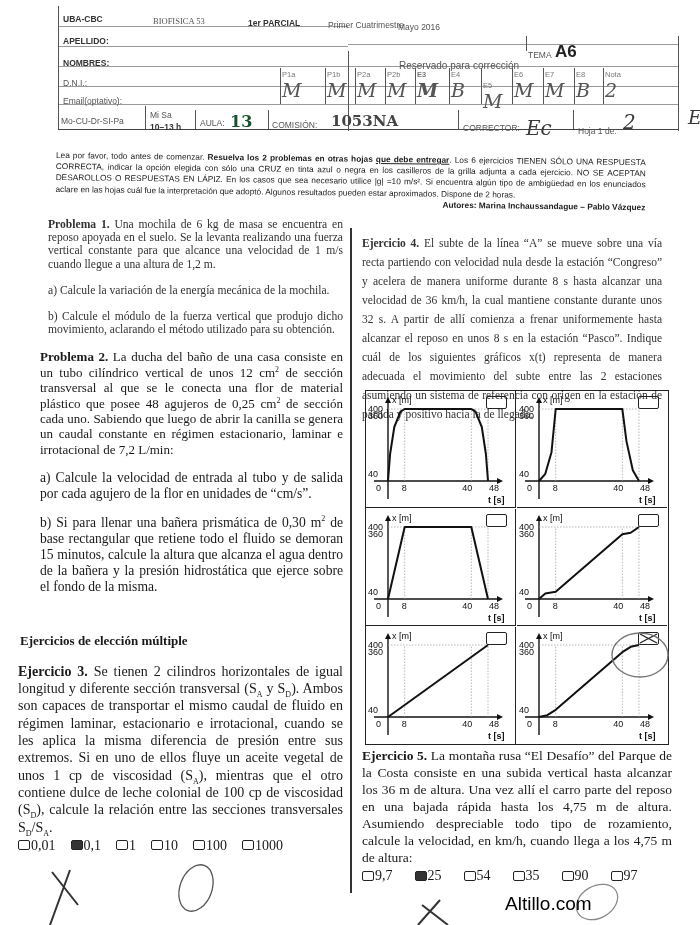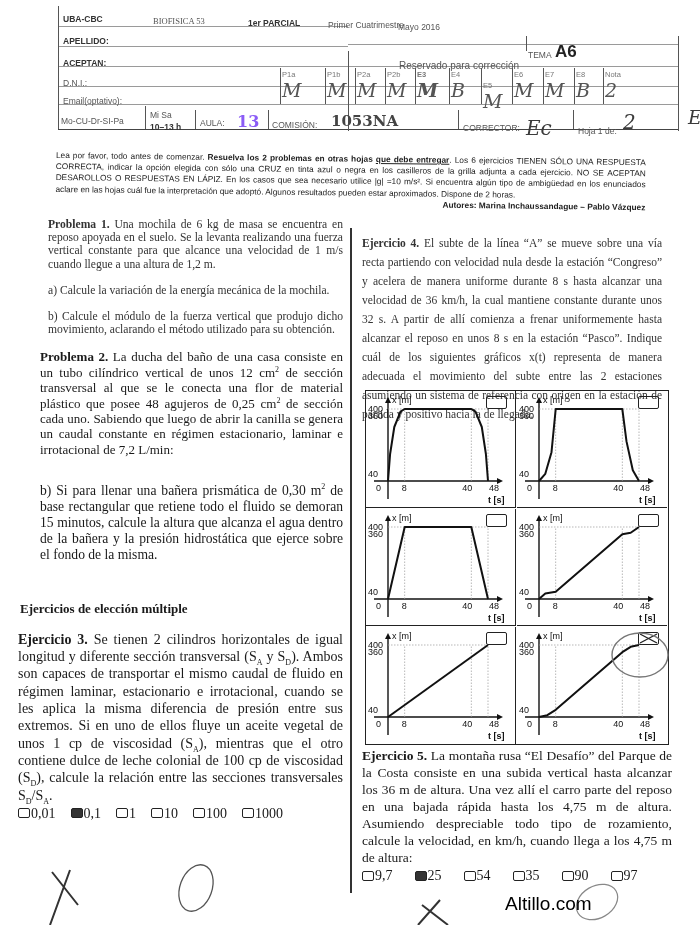--- a/index.html
+++ b/index.html
@@ -81,28 +81,28 @@
 
   <span class="hf-lbl bold" style="left:5px;top:8px">UBA-CBC</span>
   <span class="hf-lbl" style="left:95px;top:10px;font-family:'Liberation Serif',serif">BIOFISICA 53</span>
   <span class="hf-lbl bold" style="left:190px;top:12px">1er PARCIAL</span>
   <span class="hf-lbl" style="left:270px;top:14px">Primer Cuatrimestre</span>
   <span class="hf-lbl" style="left:340px;top:16px">Mayo 2016</span>
   <span class="hf-lbl" style="left:470px;top:44px">TEMA</span>
   <span class="hf-lbl bold" style="left:497px;top:36px;font-size:17px;color:#222">A6</span>
 
   <span class="hf-lbl bold" style="left:5px;top:30px">APELLIDO:</span>
-  <span class="hf-lbl bold" style="left:5px;top:52px">ACEPTAN:</span>
+  <span class="hf-lbl bold" style="left:5px;top:52px">NOMBRES:</span>
   <span class="hf-lbl" style="left:5px;top:72px">D.N.I.:</span>
   <span class="hf-lbl" style="left:5px;top:90px">Email(optativo):</span>
   <span class="hf-lbl" style="left:3px;top:110px">Mo-CU-Dr-SI-Pa</span>
   <span class="hf-lbl" style="left:92px;top:104px">Mi Sa</span>
   <span class="hf-lbl bold" style="left:92px;top:116px">10–13 h</span>
   <span class="hf-lbl" style="left:142px;top:112px">AULA:</span>
-  <span class="hand" style="position:absolute;left:179px;top:106px;font-size:16px;font-style:normal;font-weight:bold;color:#8b5cf6">13</span>
+  <span class="hand" style="position:absolute;left:172px;top:106px;font-size:16px;font-style:normal;font-weight:bold;color:#14532d">13</span>
   <span class="hf-lbl" style="left:214px;top:114px">COMISIÓN:</span>
   <span class="hand" style="position:absolute;left:273px;top:106px;font-size:15px;font-style:normal;font-weight:bold;color:#444">1053NA</span>
   <span class="hf-lbl" style="left:405px;top:117px">CORRECTOR:</span>
   <span class="hand" style="position:absolute;left:468px;top:110px;font-size:20px">Ec</span>
   <span class="hf-lbl" style="left:520px;top:120px">Hoja 1 de:</span>
   <span class="hand" style="position:absolute;left:565px;top:104px;font-size:20px">2</span>
 
   <span class="hf-lbl" style="left:341px;top:54px;font-size:10px">Reservado para corrección</span>
 
   <div id="grades-row">
@@ -175,20 +175,21 @@
     <p><span class="b">Problema 1.</span><span> Una mochila de 6 kg de masa se encuentra en reposo apoyada en el suelo. Se la levanta realizando una fuerza vertical constante para que alcance una velocidad de 1 m/s cuando llegue a una altura de 1,2 m.</span></p>
     <div class="gap"></div>
     <p>a) Calcule la variación de la energía mecánica de la mochila.</p>
     <div class="gap"></div>
     <p>b) Calcule el módulo de la fuerza vertical que produjo dicho movimiento, aclarando el método utilizado para su obtención.</p>
   </div>
   <div class="gap"></div>
   <div style="padding-left:22px; font-size:13px; line-height:15.4px">
     <p><span class="b">Problema 2.</span><span> La ducha del baño de una casa consiste en un tubo cilíndrico vertical de unos 12 cm</span><sup>2</sup><span> de sección transversal al que se le conecta una flor de material plástico que posee 48 agujeros de 0,25 cm</span><sup>2</sup><span> de sección cada uno. Sabiendo que luego de abrir la canilla se genera un caudal constante en régimen estacionario, laminar e irrotacional de 7,2 L/min:</span></p>
     <div class="gap"></div>
+    <p style="font-size:13.6px;line-height:16px">a) Calcule la velocidad de entrada al tubo y de salida por cada agujero de la flor en unidades de “cm/s”.</p>
     <div class="gap"></div>
     <p style="font-size:13.6px;line-height:16px"><span>b) Si para llenar una bañera prismática de 0,30 m</span><sup>2</sup><span> de base rectangular que retiene todo el fluido se demoran 15 minutos, calcule la altura que alcanza el agua dentro de la bañera y la presión hidrostática que ejerce sobre el fondo de la misma.</span></p>
   </div>
   <div style="height:38px"></div>
   <p class="b" style="padding-left:2px;font-size:13px">Ejercicios de elección múltiple</p>
   <div style="height:14px"></div>
   <div style="font-size:14px;line-height:17.3px">
     <p><span class="b">Ejercicio 3.</span><span> Se tienen 2 cilindros horizontales de igual longitud y diferente sección transversal (S</span><sub>A</sub><span> y S</span><sub>D</sub><span>). Ambos son capaces de transportar el mismo caudal de fluido en régimen laminar, estacionario e irrotacional, cuando se les aplica la misma diferencia de presión entre sus extremos. Si en uno de ellos fluye un aceite vegetal de unos 1 cp de viscosidad (S</span><sub>A</sub><span>), mientras que el otro contiene dulce de leche colonial de 100 cp de viscosidad (S</span><sub>D</sub><span>), calcule la relación entre las secciones transversales S</span><sub>D</sub><span>/S</span><sub>A</sub><span>.</span></p>
     <div class="options" id="ej3-options">
         <span class="opt">

